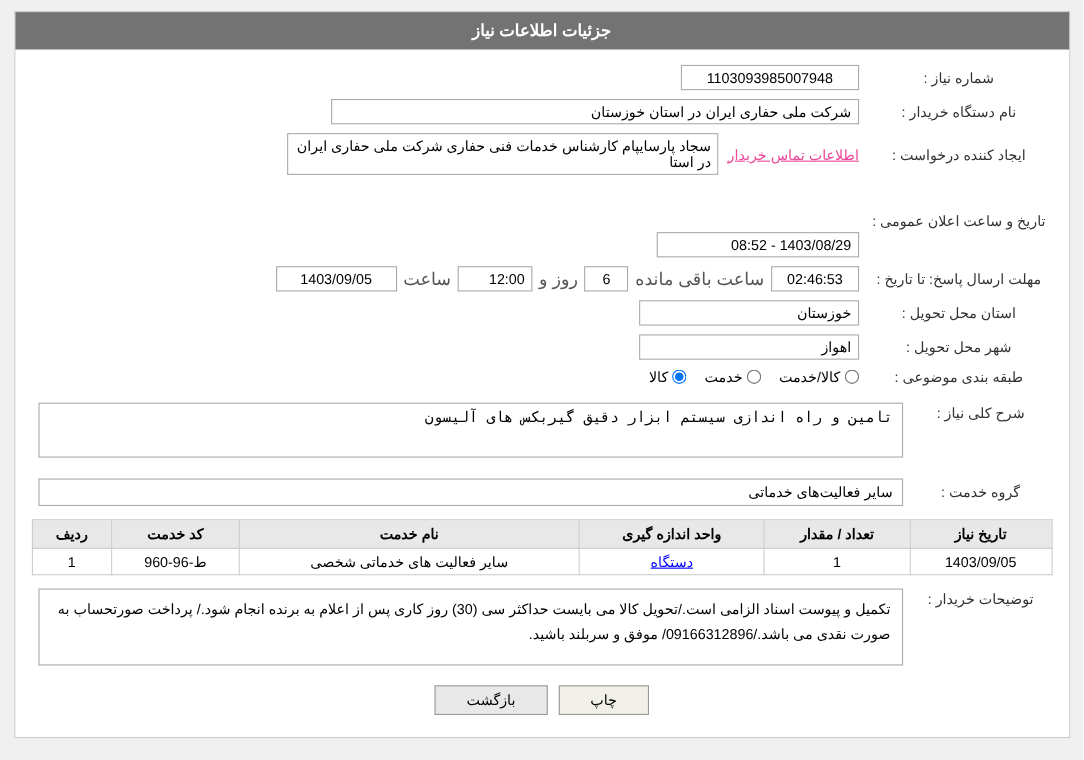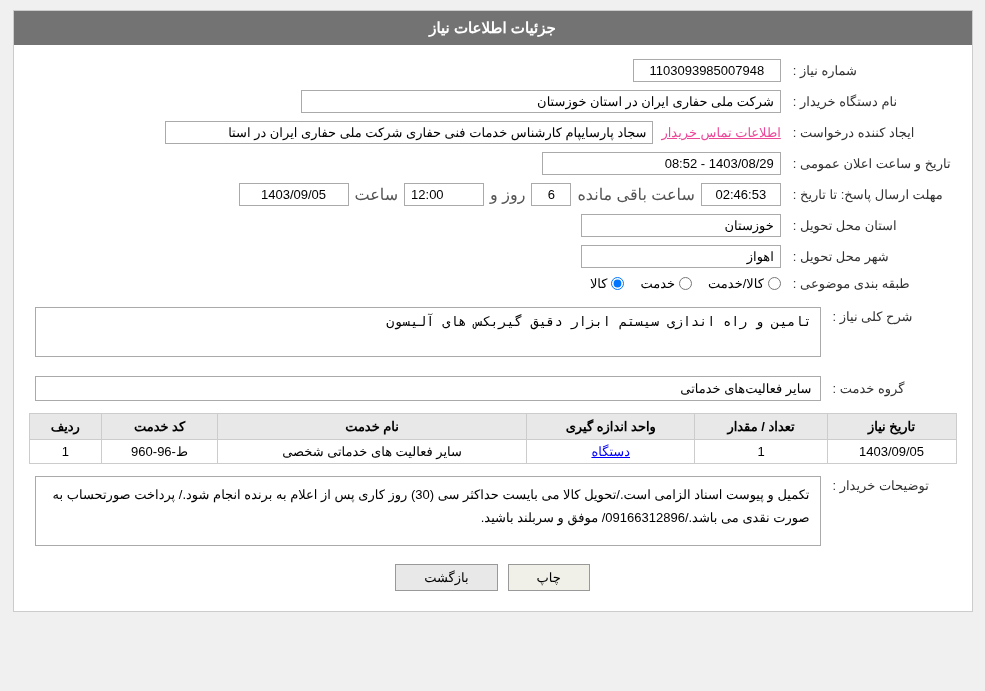--- a/index.html
+++ b/index.html
@@ -36,39 +36,39 @@
       margin-bottom: 8px;
     }
     .info-table td {
       padding: 4px 6px;
       vertical-align: middle;
     }
     .label-cell {
       color: #333;
       font-weight: normal;
       white-space: nowrap;
-      text-align: left;
+      text-align: center;
       padding-right: 8px;
       width: 130px;
     }
     .value-cell {
       text-align: right;
     }
     .input-box {
       border: 1px solid #aaa;
       padding: 3px 6px;
       background: #fff;
       min-height: 22px;
       display: inline-block;
     }
     .input-wide {
       width: 320px;
     }
     .input-number {
-      width: 148px;
+      width: 162px;
       text-align: center;
     }
     .link-blue {
       color: #ec4899;
       text-decoration: underline;
       cursor: pointer;
     }
     .section-header {
       background: #d4c8a8;
       padding: 6px 10px;
@@ -187,41 +187,41 @@
         <td class="value-cell">
           <span class="input-box input-wide" style="width:480px;">شرکت ملی حفاری ایران در استان خوزستان</span>
         </td>
       </tr>
 
       <tr>
         <td class="label-cell">ایجاد کننده درخواست :</td>
         <td class="value-cell">
           <div class="row-pair">
             <span class="link-blue">اطلاعات تماس خریدار</span>
-            <span class="input-box" style="width:488px;">سجاد پارسایپام کارشناس خدمات فنی حفاری شرکت ملی حفاری ایران در استا</span>
+            <span class="input-box" style="width:392px;">سجاد پارسایپام کارشناس خدمات فنی حفاری شرکت ملی حفاری ایران در استا</span>
           </div>
         </td>
       </tr>
 
       <tr>
         <td class="label-cell">تاریخ و ساعت اعلان عمومی :</td>
         <td class="value-cell">
-          <span class="input-box" style="width:239px;">1403/08/29 - 08:52</span>
+          <span class="input-box" style="width:184px;margin-top:44px;">1403/08/29 - 08:52</span>
         </td>
       </tr>
 
       <tr>
         <td class="label-cell">مهلت ارسال پاسخ: تا تاریخ :</td>
         <td class="value-cell">
           <div class="date-row">
             <span class="input-box" style="width:80px; text-align:center;">02:46:53</span>
             <span class="small-label">ساعت باقی مانده</span>
             <span class="input-box" style="width:40px; text-align:center;">6</span>
             <span class="small-label">روز و</span>
-            <span class="input-box" style="width:80px; text-align:left;">12:00</span>
+            <span class="input-box" style="width:68px; text-align:right;">12:00</span>
             <span class="small-label">ساعت</span>
             <span class="input-box" style="width:110px; text-align:center;">1403/09/05</span>
           </div>
         </td>
       </tr>
 
       <tr>
         <td class="label-cell">استان محل تحویل :</td>
         <td class="value-cell">
           <span class="input-box" style="width:200px;">خوزستان</span>

